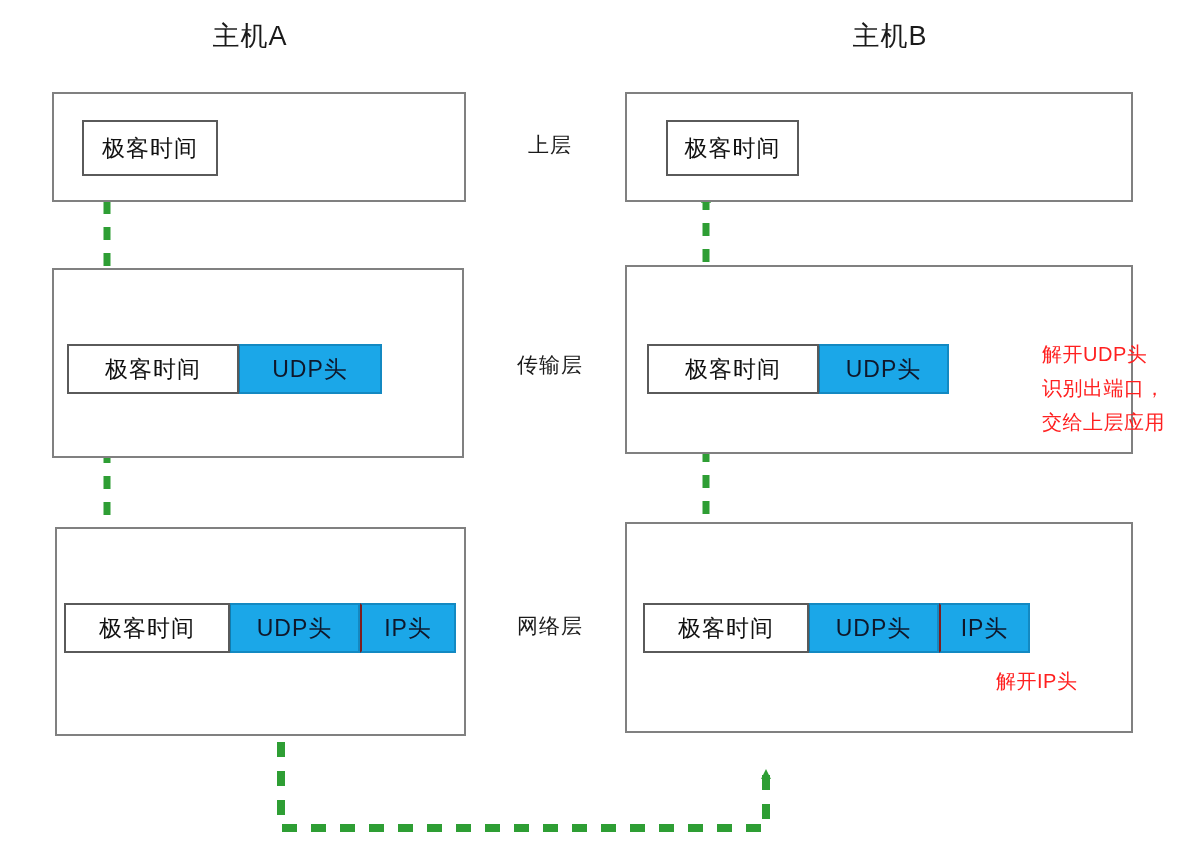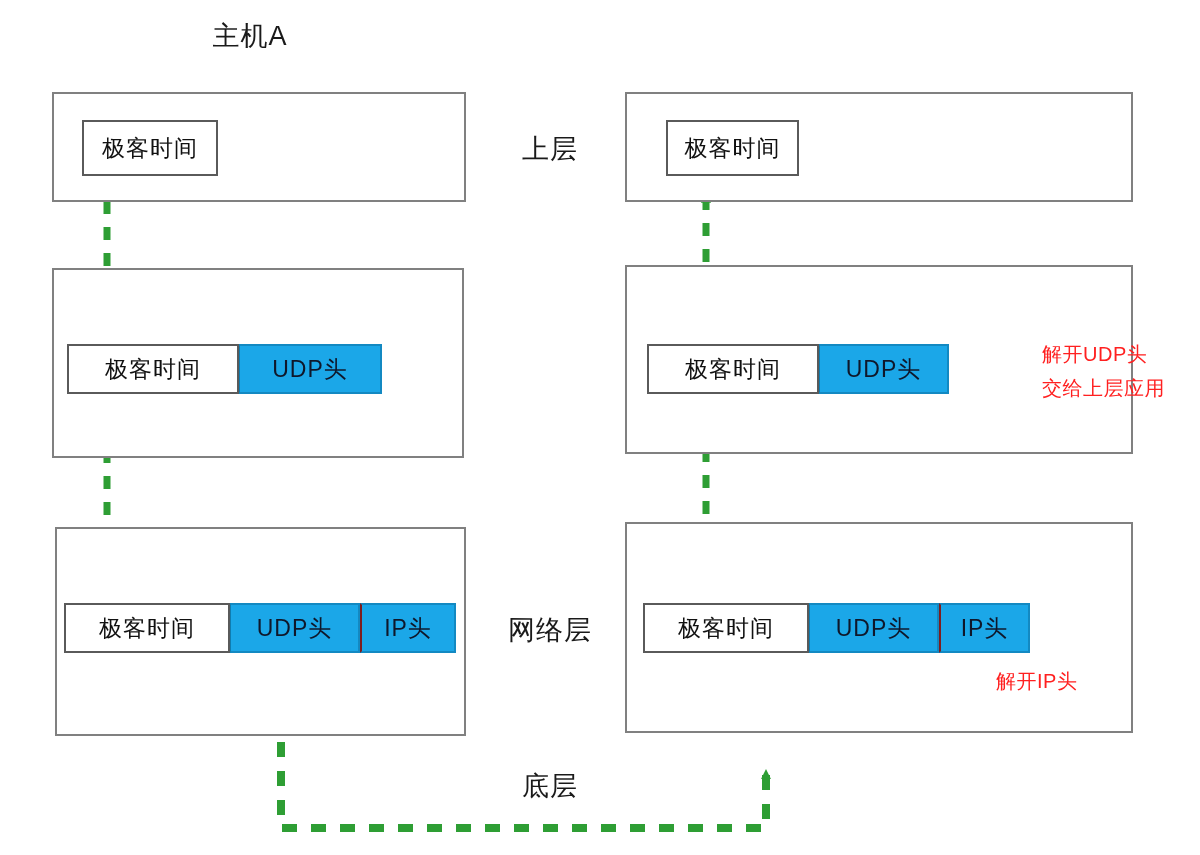--- a/index.html
+++ b/index.html
@@ -32,21 +32,21 @@
     font-size: 27px;
     color: #1a1a1a;
     letter-spacing: 1px;
     text-align: center;
     white-space: nowrap;
   }
 
   
   .layer-label {
     position: absolute;
-    font-size: 27px;
+    font-size: 21px;
     color: #1a1a1a;
     letter-spacing: 1px;
     text-align: center;
     white-space: nowrap;
   }
 
   
   .layer-box {
     position: absolute;
     box-sizing: border-box;
@@ -151,24 +151,25 @@
     <g>
       <path d="M 944 345 L 944 296 L 1018 296 L 1018 318" fill="none" stroke="#111111" stroke-width="3.2" stroke-dasharray="8 7" marker-end="url(#blackDown)"></path>
     </g>
 
     <g>
       <path d="M 1030 628 L 1077 628 L 1077 648" fill="none" stroke="#111111" stroke-width="3.2" stroke-dasharray="8 7" marker-end="url(#blackDown)"></path>
     </g>
   </svg>
 
   <div class="host-title" style="left:175px; top:18px; width:150px;">主机A</div>
+  <div class="host-title" style="left:815px; top:18px; width:150px;">主机B</div>
 
   <div class="layer-label" style="left:490px; top:131px; width:120px;">上层</div>
+  <div class="layer-label" style="left:490px; top:351px; width:120px;">传输层</div>
   <div class="layer-label" style="left:490px; top:612px; width:120px;">网络层</div>
-  <div class="layer-label" style="left:490px; top:768px; width:120px;">底层</div>
 
   <div class="layer-box" style="left:52px; top:92px; width:414px; height:110px;"></div>
   <div class="app-box" style="left:82px; top:120px; width:136px; height:56px;">极客时间</div>
 
   <div class="layer-box" style="left:52px; top:268px; width:412px; height:190px;"></div>
   <div class="packet" style="left:67px; top:344px;">
     <div class="seg data" style="width:172px;">极客时间</div>
     <div class="seg hdr" style="width:143px;">UDP头</div>
   </div>
 
@@ -182,20 +183,21 @@
   <div class="layer-box" style="left:625px; top:92px; width:508px; height:110px;"></div>
   <div class="app-box" style="left:666px; top:120px; width:133px; height:56px;">极客时间</div>
 
   <div class="layer-box" style="left:625px; top:265px; width:508px; height:189px;"></div>
   <div class="packet" style="left:647px; top:344px;">
     <div class="seg data" style="width:172px;">极客时间</div>
     <div class="seg hdr" style="width:130px;">UDP头</div>
   </div>
   <div class="annot" style="left:1002px; top:337px;margin-left:40px;">
     <div>解开UDP头</div>
+    <div>识别出端口，</div>
     <div>交给上层应用</div>
   </div>
 
   <div class="layer-box" style="left:625px; top:522px; width:508px; height:211px;"></div>
   <div class="packet" style="left:643px; top:603px;">
     <div class="seg data" style="width:166px;">极客时间</div>
     <div class="seg hdr" style="width:130px;">UDP头</div>
     <div class="seg hdr" style="width:91px;">IP头</div>
   </div>
   <div class="annot" style="left:996px; top:664px;">

